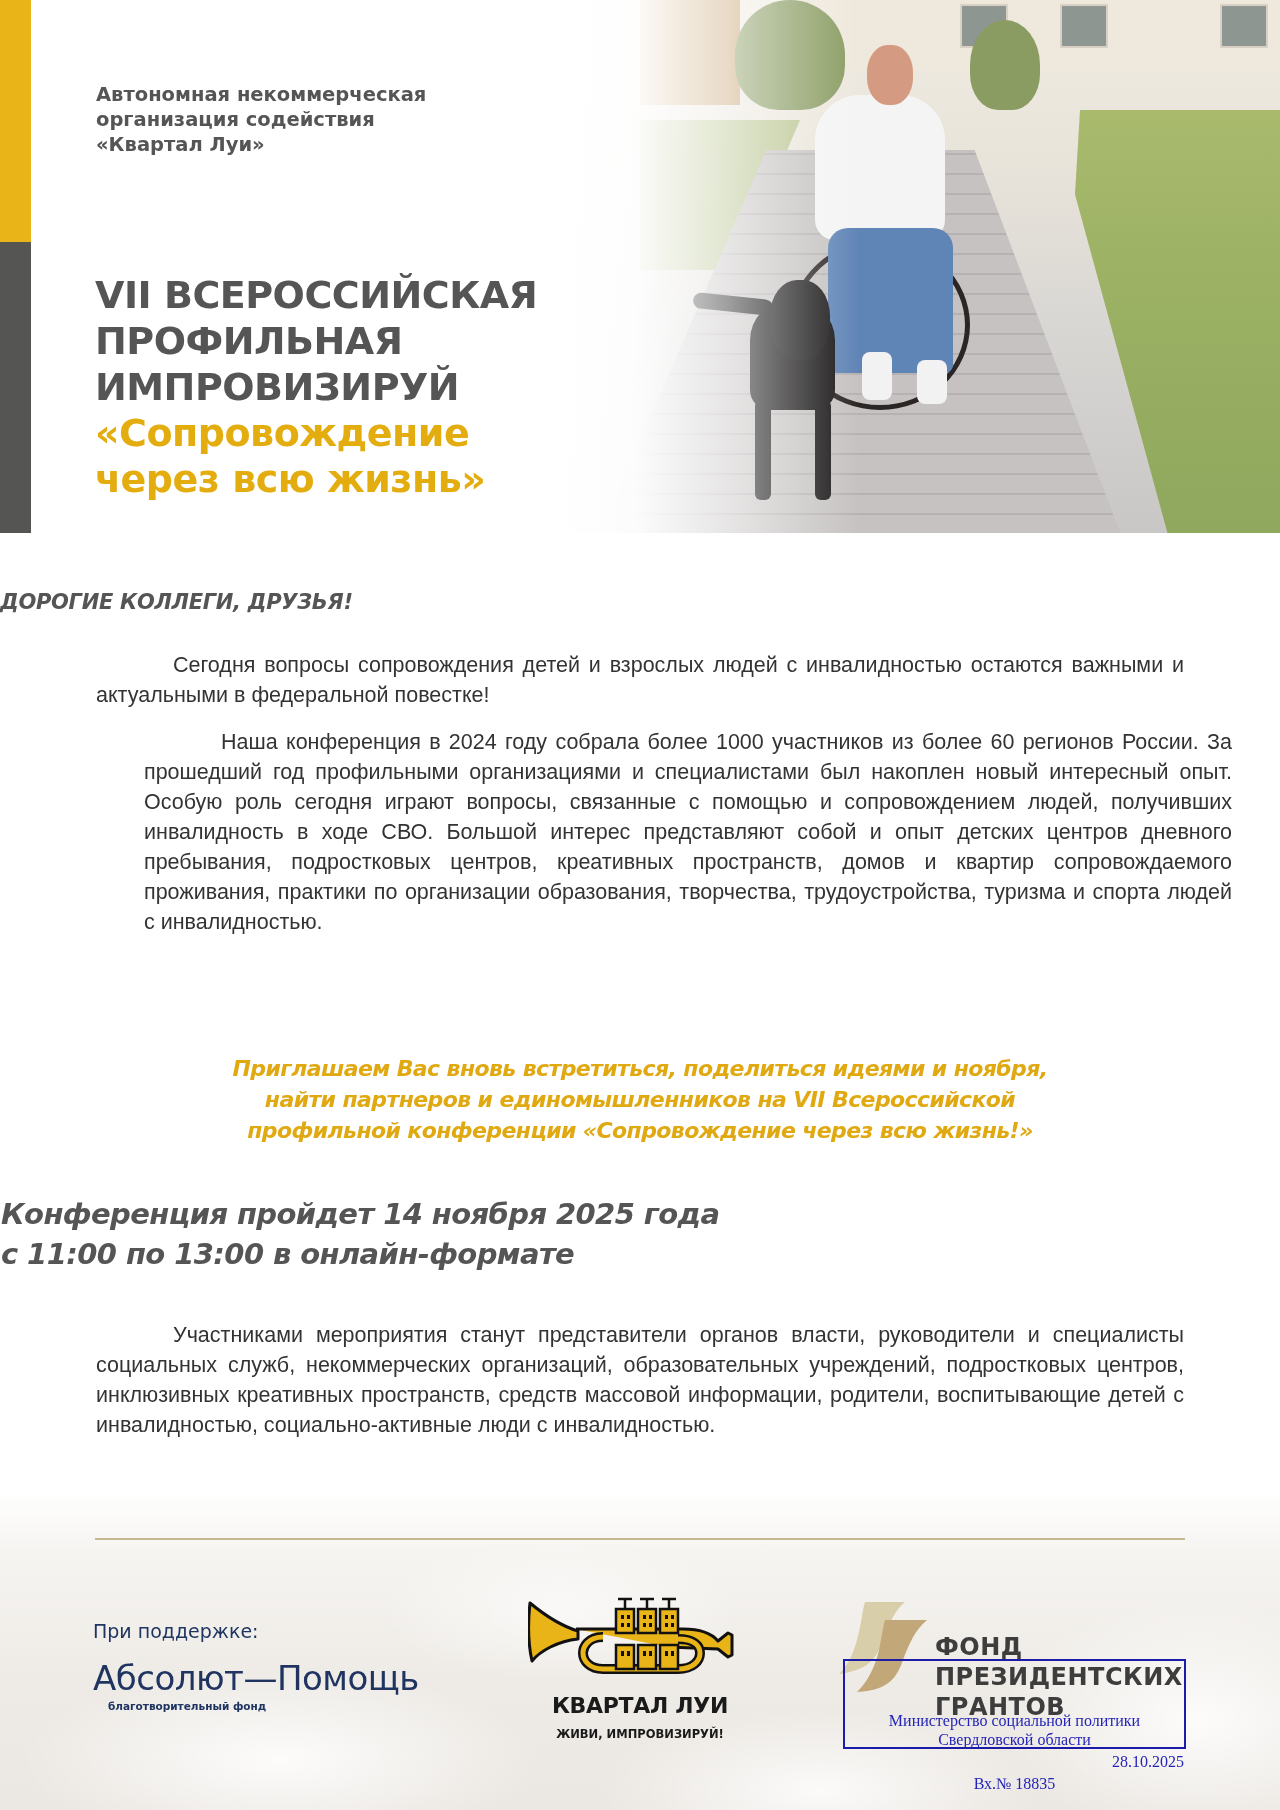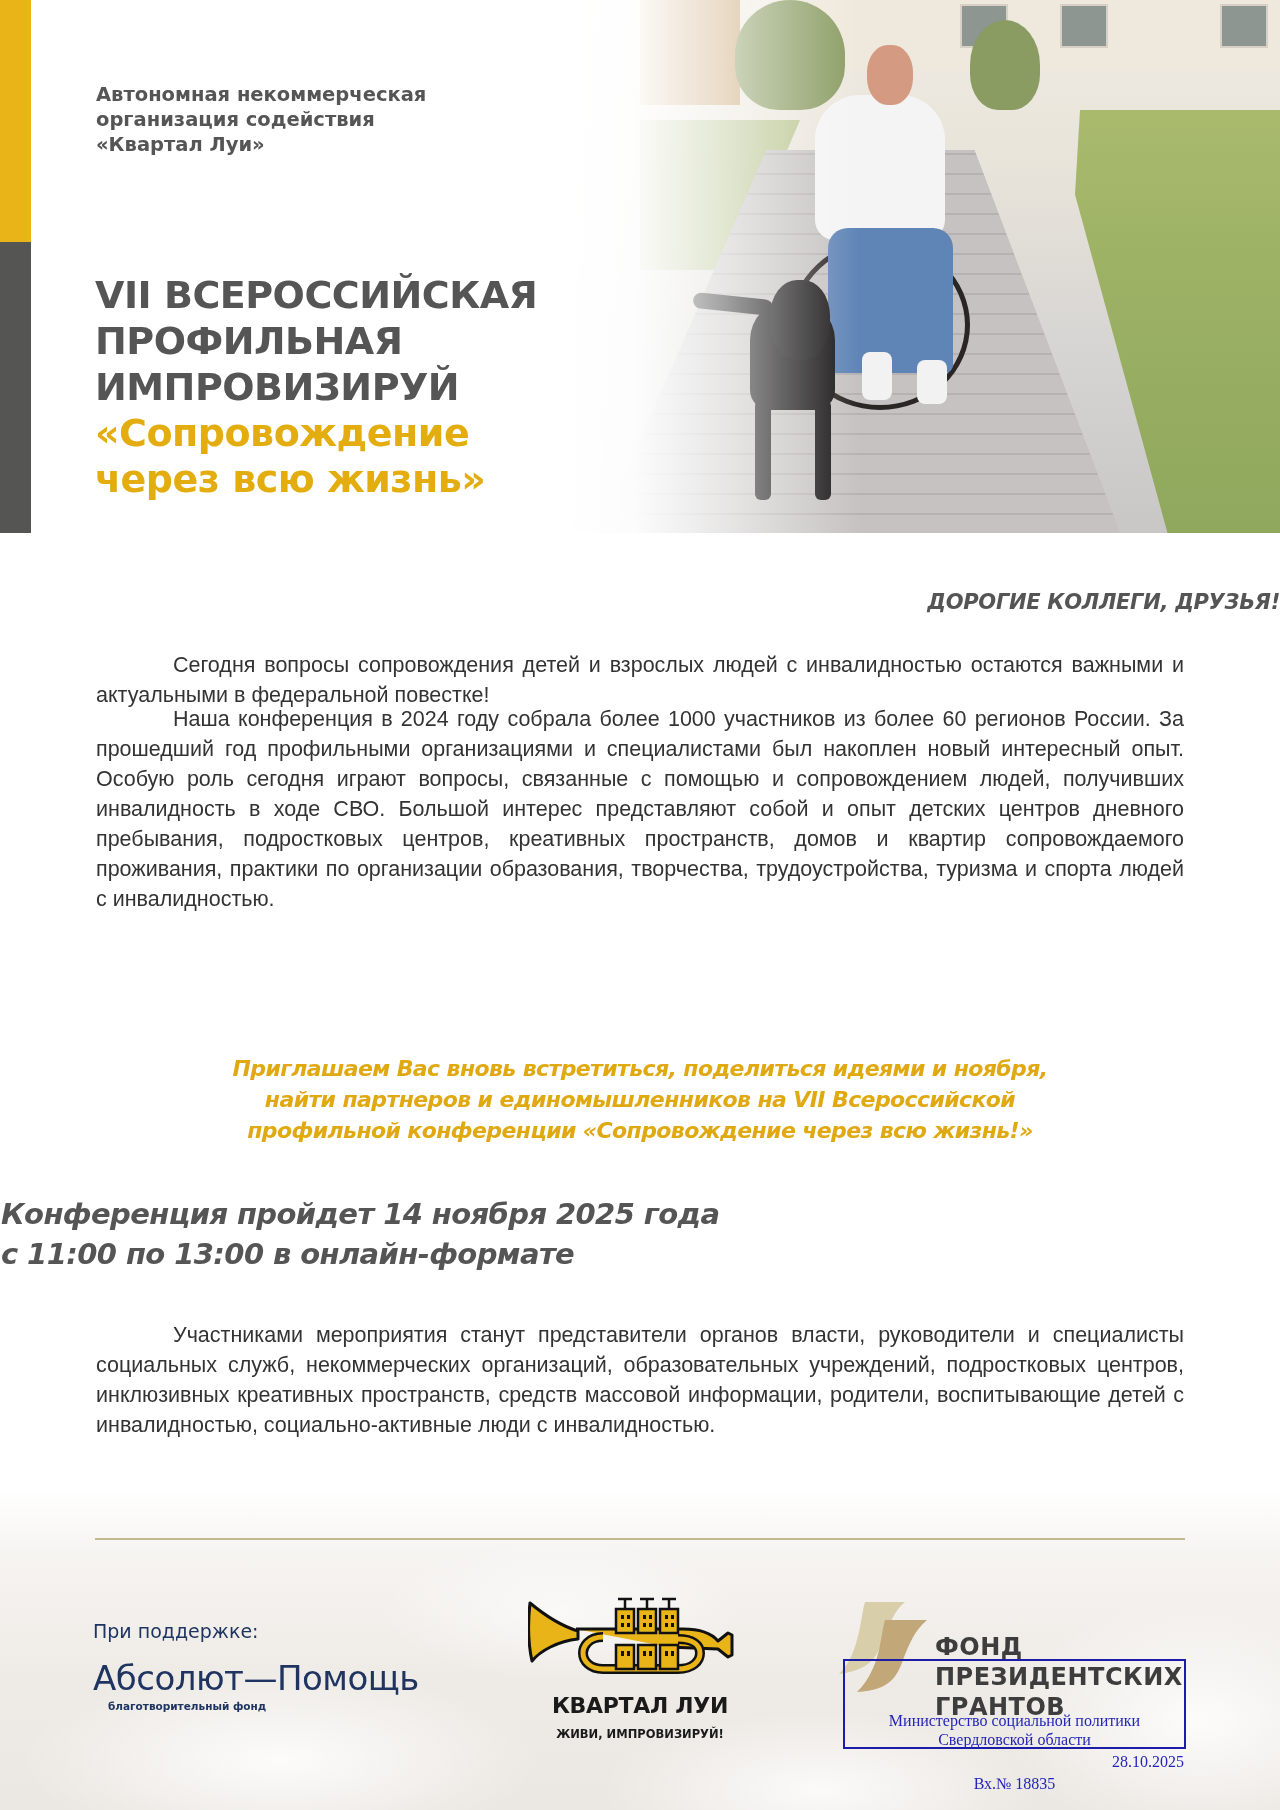--- a/index.html
+++ b/index.html
@@ -41,26 +41,26 @@
   .photo .dog-leg2 { position: absolute; left: 255px; top: 400px; width: 16px; height: 100px; background: #161414; border-radius: 6px; }
 
   .org { position: absolute; left: 96px; top: 82px; width: 460px; font-family: "DejaVu Sans", sans-serif; font-weight: bold; font-size: 19.5px; line-height: 25px; color: #555555; }
   .org div { white-space: nowrap; }
 
   .title { position: absolute; left: 95px; top: 272px; width: 600px; font-family: "DejaVu Sans", sans-serif; font-weight: bold; }
   .title .t-dark { font-size: 38px; line-height: 46px; color: #555555; letter-spacing: -0.5px; white-space: nowrap; }
   .title .t-gold { font-size: 38px; line-height: 46px; color: #e4ad0f; letter-spacing: -0.5px; white-space: nowrap; }
 
   
-  .greeting { position: absolute; left: 0; top: 590px; width: 1280px; text-align: right;
+  .greeting { position: absolute; left: 0; top: 590px; width: 1280px; text-align: left;
     font-family: "DejaVu Sans", sans-serif; font-style: italic; font-weight: bold; font-size: 21px; color: #555555; letter-spacing: -0.3px; }
 
   .para { position: absolute; left: 96px; width: 1088px; font-family: "Liberation Sans", sans-serif; font-size: 21.5px; line-height: 30px; color: #333333; text-align: justify; text-indent: 77px; }
   .p1 { top: 650px; }
-  .p2 { top: 704px; }
+  .p2 { top: 727px; margin-left: 48px; }
   .p4 { top: 1320px; }
 
   .invite { position: absolute; left: 90px; top: 1053px; width: 1100px; text-align: center;
     font-family: "DejaVu Sans", sans-serif; font-style: italic; font-weight: bold; font-size: 22px; line-height: 31px; color: #e0a911; letter-spacing: -0.6px; }
 
   .when { position: absolute; left: 1px; top: 1194px; width: 1280px; 
     font-family: "DejaVu Sans", sans-serif; font-style: italic; font-weight: bold; font-size: 29px; line-height: 40px; color: #555555; letter-spacing: -0.6px; }
 
   
   .footer { position: absolute; left: 0; top: 1490px; width: 1280px; height: 320px;

